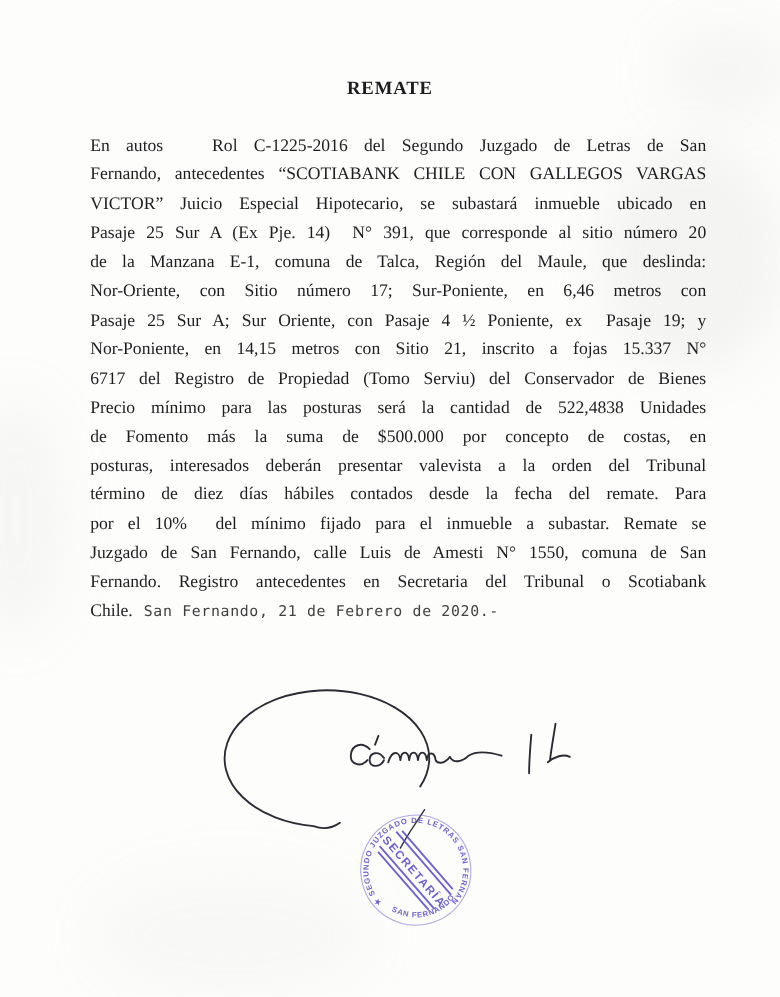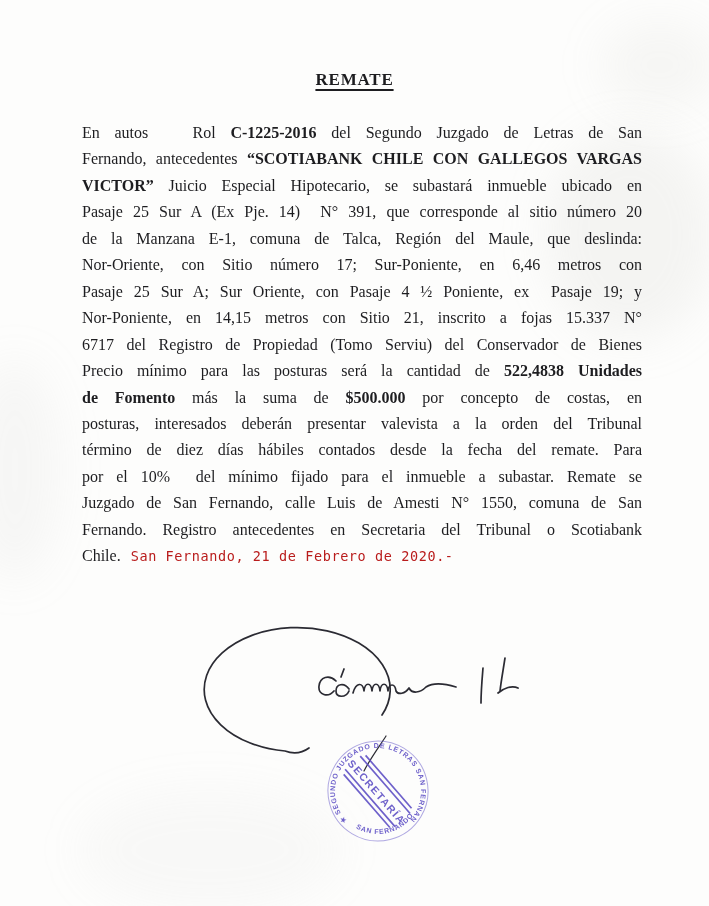--- a/index.html
+++ b/index.html
@@ -16,36 +16,35 @@
   .smudge { position: absolute; border-radius: 50%; filter: blur(22px); pointer-events: none; }
   .smudge.s1 { left: 545px; top: 130px; width: 170px; height: 210px; background: rgba(188,188,182,0.14); }
   .smudge.s2 { left: -30px; top: 360px; width: 90px;  height: 220px; background: rgba(190,190,185,0.10); }
   .smudge.s3 { left: 80px;  top: 790px; width: 260px; height: 120px; background: rgba(195,195,190,0.08); }
   .smudge.s4 { left: 600px; top: 20px;  width: 120px; height: 90px;  background: rgba(185,185,180,0.10); }
 
   .title {
     position: absolute; top: 70px; left: 0; width: 709px; margin: 0;
     text-align: center;
     font-size: 17px; font-weight: bold; letter-spacing: 0.8px;
-    text-decoration: underline;
     text-decoration-thickness: 1.6px;
     text-underline-offset: 4px;
   }
 
   .body {
     position: absolute; left: 82px; top: 120px; width: 560px;
     font-size: 16px; line-height: 26.45px;
     text-rendering: optimizeLegibility;
   }
   .line { text-align: justify; text-align-last: justify; }
-  .b { font-weight: bold; }
+  .b { font-weight: normal; }
   .closing { text-align: left; text-align-last: left; }
   .typed {
     font-family: "DejaVu Sans Mono", monospace;
-    font-size: 13.5px; color: #b91c1c;
+    font-size: 13.5px; color: #404040;
     letter-spacing: 0.6px; margin-left: 10px;
   }
 
   .signature { position: absolute; left: 150px; top: 622px; width: 430px; height: 172px; }
   .stamp     { position: absolute; left: 318px; top: 731px; width: 120px; height: 120px; }
   .stamp text { font-family: "Liberation Sans", sans-serif; }
 </style>
 </head>
 <body>
 

